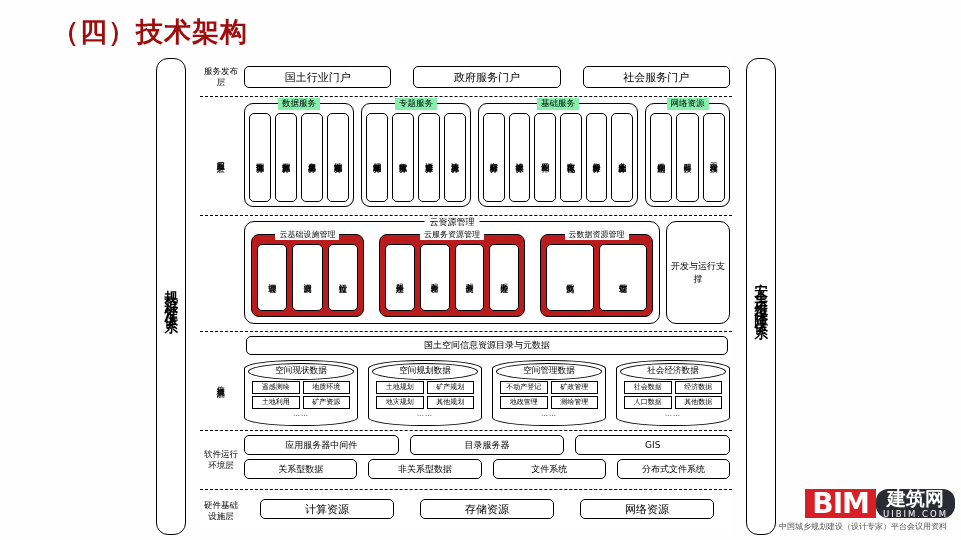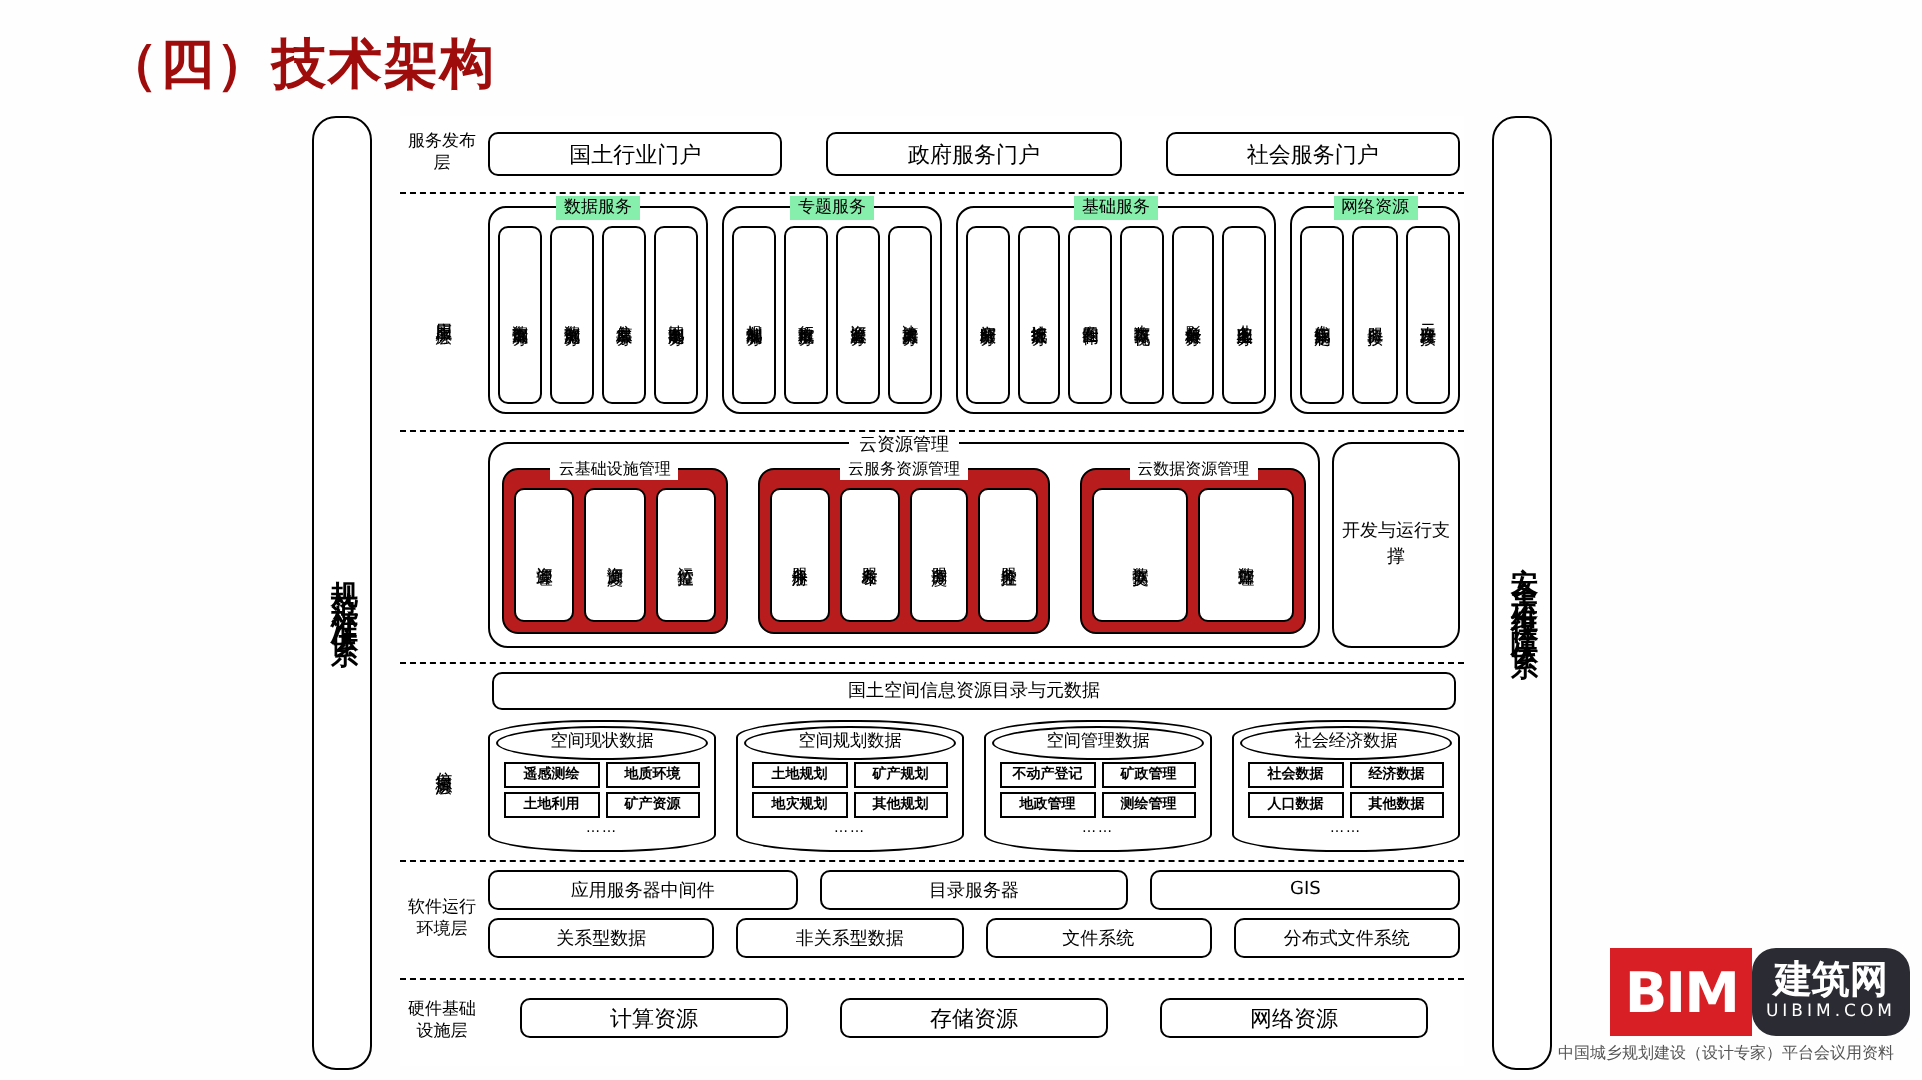--- a/index.html
+++ b/index.html
@@ -121,21 +121,21 @@
     padding-top:2px;
   }
   .cyl-top{
     position:absolute;top:1.5px;left:3px;right:3px;height:15px;
     border:1.2px solid #000;border-radius:50%/50%;background:#fff;
     display:flex;align-items:center;justify-content:center;
     font-size:8.6px;color:#000;
   }
   .cyl-items{
     margin-top:18px;width:calc(100% - 14px);
-    display:grid;grid-template-columns:1fr 1fr;gap:2px 3px;font-weight:bold;
+    display:grid;grid-template-columns:1fr 1fr;gap:2px 3px;
   }
   .cyl-items div{
     border:1.1px solid #000;background:#fff;text-align:center;
     font-size:7px;line-height:11px;height:11px;color:#000;overflow:hidden;
   }
   .cyl-dots{font-size:7px;line-height:8px;color:#000;margin-top:1px;letter-spacing:1px;}
 
   
   .sw-row{height:58px;}
   .sw-line{display:flex;gap:11px;height:20px;margin-top:4px;}
@@ -149,21 +149,21 @@
   .hw-line{display:flex;gap:26px;height:20px;margin-top:9px;padding:0 16px;}
   .hw-line .pill{
     flex:1;border:1.3px solid #000;border-radius:5px;background:#fff;
     display:flex;align-items:center;justify-content:center;font-size:11px;color:#000;
   }
 
   
   .footnote{
     position:absolute;right:14px;bottom:8px;font-size:8px;color:#555;white-space:nowrap;
   }
-  .watermark{position:absolute;right:6px;bottom:22px;display:flex;height:44px;align-items:stretch;}
+  .watermark{position:absolute;right:6px;bottom:22px;display:flex;height:29px;align-items:stretch;}
   .wm-red{background:#d81f26;color:#fff;font-size:28px;font-weight:bold;
           padding:0 7px;display:flex;align-items:center;letter-spacing:-1px;}
   .wm-dark{background:#2b2b33;color:#fff;display:flex;flex-direction:column;
            justify-content:center;align-items:center;padding:0 7px;border-radius:12px;}
   .wm-cn{font-size:19px;font-weight:bold;line-height:1;}
   .wm-en{font-size:8.5px;letter-spacing:2px;margin-top:2px;line-height:1;}
 </style>
 </head>
 <body>
 

